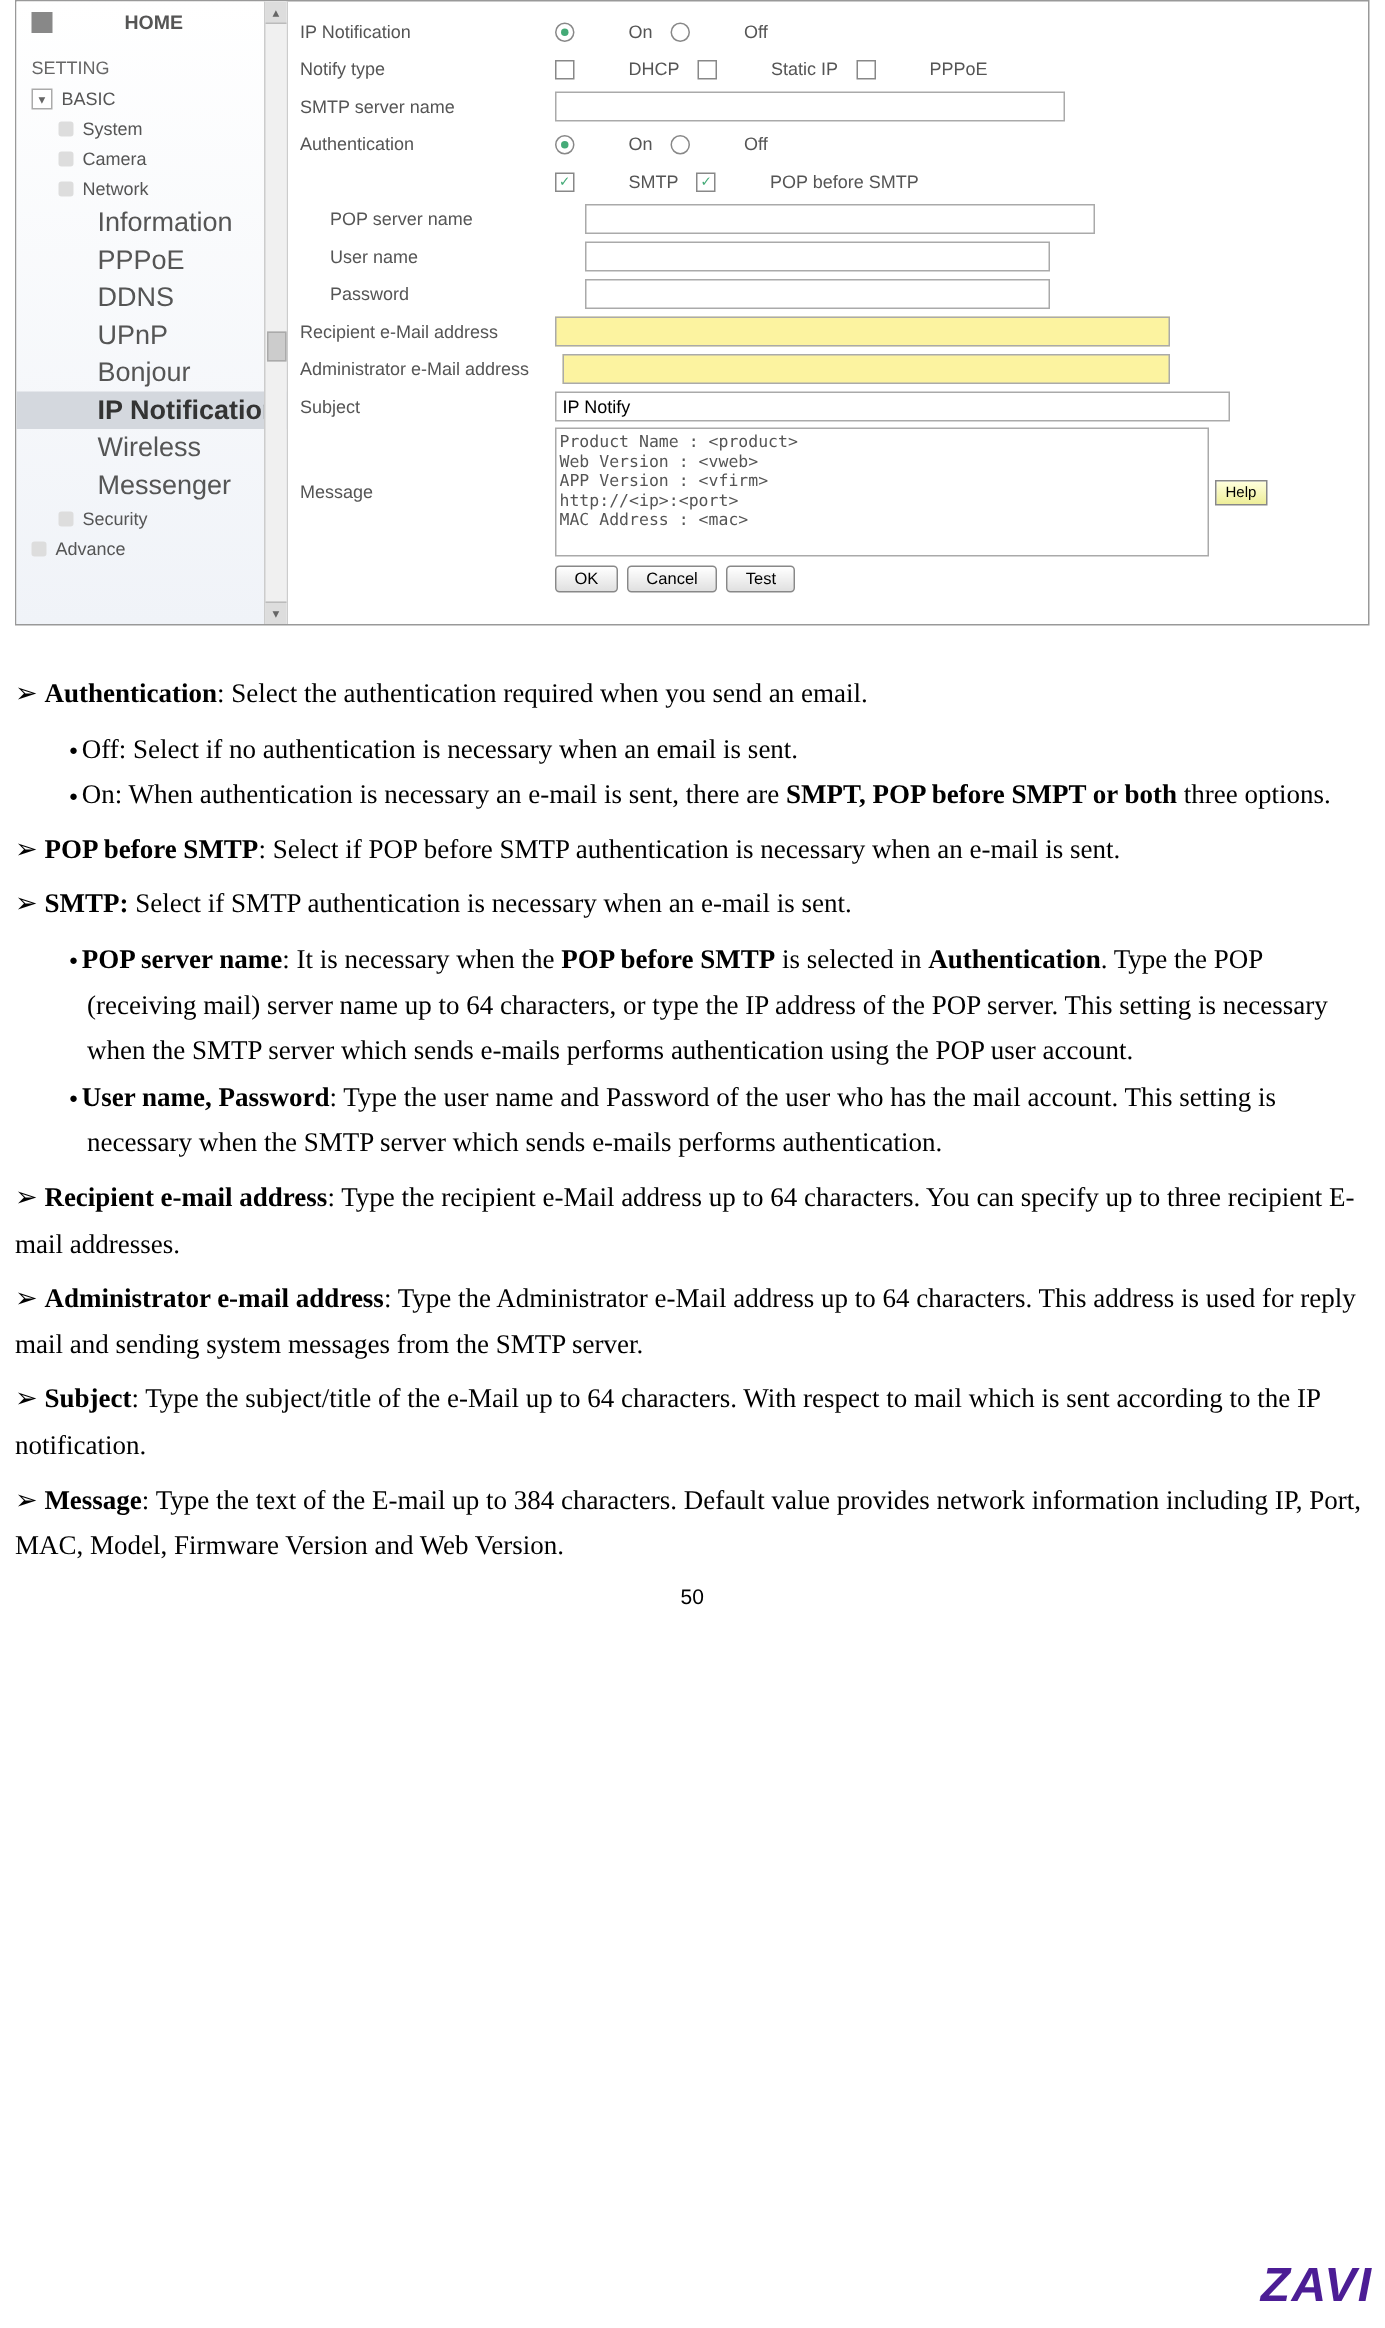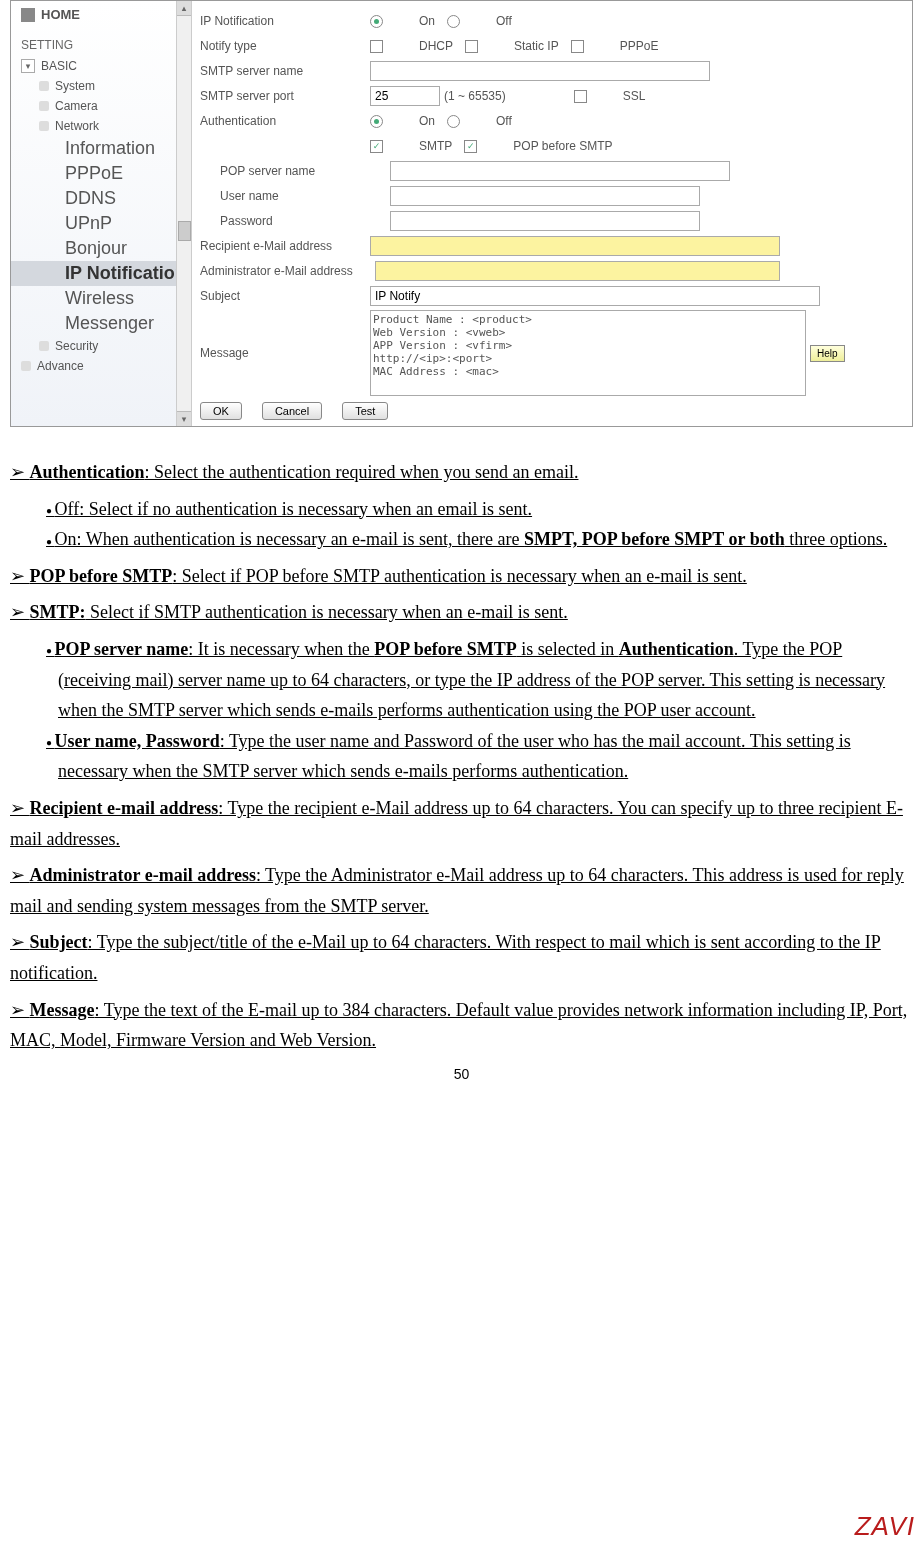--- a/index.html
+++ b/index.html
@@ -61,20 +61,21 @@
     background: #ccc;
     border: 1px solid #aaa;
   }
   .home-item {
     display: flex;
     align-items: center;
     padding: 6px 10px;
     font-weight: bold;
     color: #555;
     font-size: 13px;
+    gap: 42px;
   }
   .home-icon {
     width: 14px;
     height: 14px;
     background: #888;
     margin-right: 6px;
     display: inline-block;
   }
   .setting-header {
     padding: 10px 10px 4px 10px;
@@ -215,30 +216,30 @@
   }
   .help-btn {
     border: 1px solid #888;
     background: linear-gradient(#ffd, #ee9);
     padding: 2px 6px;
     font-size: 10px;
     cursor: pointer;
   }
   .button-row {
     display: flex;
-    gap: 20px;
+    gap: 6px;
     margin-top: 6px;
+    margin-left: 170px;
   }
   
   .doc {
     font-family: "Times New Roman", serif;
     font-size: 18px;
     line-height: 1.7;
     color: #000;
-    text-decoration: underline;
   }
   .doc .item {
     margin: 6px 0;
   }
   .doc .arrow::before {
     content: "➢ ";
   }
   .doc .bullet {
     padding-left: 48px;
     text-indent: -12px;
@@ -251,24 +252,24 @@
   .page-num {
     text-align: center;
     font-family: Arial, sans-serif;
     font-size: 14px;
     margin-top: 10px;
   }
   .watermark {
     position: fixed;
     bottom: 10px;
     right: 8px;
-    font-size: 26px;
-    font-weight: normal;
+    font-size: 32px;
+    font-weight: bold;
     font-style: italic;
-    color: #b91c1c;
+    color: #4c1d95;
     letter-spacing: 1px;
   }
 </style>
 </head>
 <body>
 
 <div class="page">
   <div class="screenshot-ui">
     <div class="sidebar">
       <div class="home-item">
@@ -343,32 +344,20 @@
           <span class="checkbox">
               <span class="box"></span>
               <span>PPPoE</span>
             </span>
         </div>
       </div>
       <div class="form-row">
         <span class="form-label">SMTP server name</span>
         <div class="form-controls">
           <input class="text-input" style="width: 330px;">
-        </div>
-      </div>
-      <div class="form-row">
-        <span class="form-label">SMTP server port</span>
-        <div class="form-controls">
-          <input class="text-input" style="width: 60px;" value="25">
-          <span>(1 ~ 65535)</span>
-          <span style="width:60px"></span>
-          <span class="checkbox">
-              <span class="box"></span>
-              <span>SSL</span>
-            </span>
         </div>
       </div>
       <div class="form-row">
         <span class="form-label">Authentication</span>
         <div class="form-controls">
           <span class="radio checked">
               <span class="dot"></span>
               <span>On</span>
             </span>
           <span class="radio">

